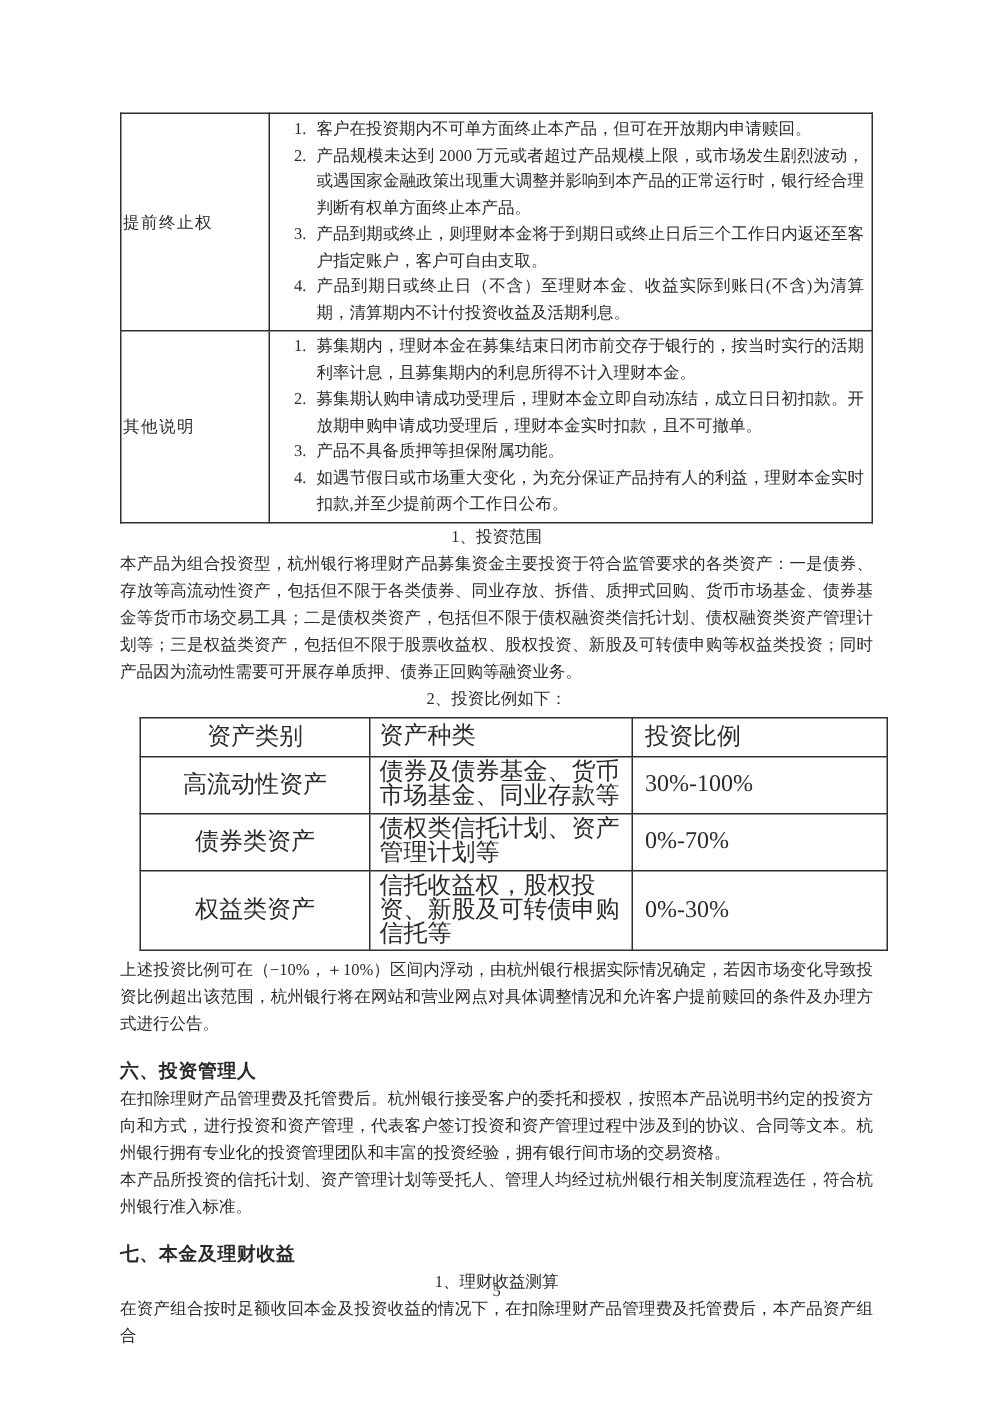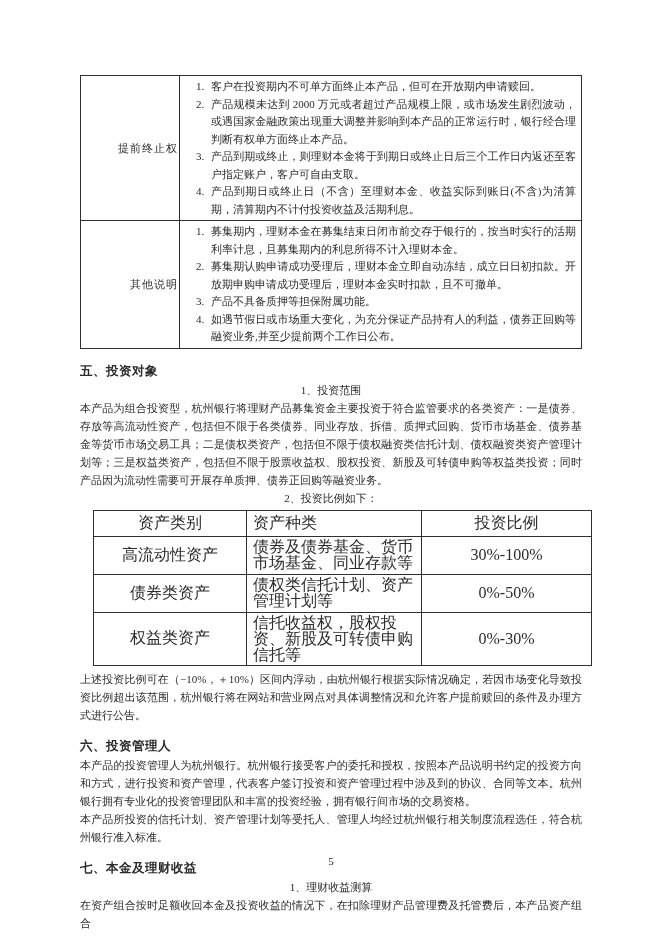--- a/index.html
+++ b/index.html
@@ -26,21 +26,21 @@
     width: 502px;
     table-layout: fixed;
   }
   .terms-table td {
     border: 1px solid #2f2f2f;
     font-size: 11px;
     margin-top: 28px;
   }
   .terms-table .label-cell {
     width: 96px;
-    text-align: right;
+    text-align: left;
     vertical-align: middle;
     letter-spacing: 1px;
   }
   .terms-table .list-cell {
     vertical-align: top;
     padding: 2px 5px 2px 0;
   }
   ol.num-list {
     margin: 0;
     padding-left: 27px;
@@ -86,21 +86,21 @@
     font-weight: normal;
   }
   .ratio-table thead th {
     height: 20px;
     text-align: center;
     padding: 1px 0;
   }
   .ratio-table tbody td { height: 33px; }
   .ratio-table .c1 { width: 152px; text-align: center; }
   .ratio-table .c2 { width: 162px; text-align: left; padding: 2px 6px; line-height: 16px; }
-  .ratio-table .c3 { width: 153px; text-align: center; padding: 2px 8px; }
+  .ratio-table .c3 { width: 153px; text-align: left; padding: 2px 8px; }
 
   .page-number {
     position: absolute;
     top: 855px;
     left: 0;
     width: 100%;
     text-align: center;
     font-size: 11px;
     color: #2b2b2b;
   }
@@ -124,28 +124,27 @@
             </ol>
           </td>
         </tr>
         <tr>
           <td class="label-cell">其他说明</td>
           <td class="list-cell">
             <ol class="num-list">
               <li>募集期内，理财本金在募集结束日闭市前交存于银行的，按当时实行的活期利率计息，且募集期内的利息所得不计入理财本金。</li>
               <li>募集期认购申请成功受理后，理财本金立即自动冻结，成立日日初扣款。开放期申购申请成功受理后，理财本金实时扣款，且不可撤单。</li>
               <li>产品不具备质押等担保附属功能。</li>
-              <li>如遇节假日或市场重大变化，为充分保证产品持有人的利益，债券正回购等融资业务,并至少提前两个工作日公布。</li>
+              <li>如遇节假日或市场重大变化，为充分保证产品持有人的利益，理财本金实时扣款,并至少提前两个工作日公布。</li>
             </ol>
           </td>
         </tr>
       </tbody>
     </table>
 
-    <h3 class="sec-heading">五、投资对象</h3>
     <p class="line">1、投资范围</p>
     <p class="body-just">本产品为组合投资型，杭州银行将理财产品募集资金主要投资于符合监管要求的各类资产：一是债券、存放等高流动性资产，包括但不限于各类债券、同业存放、拆借、质押式回购、货币市场基金、债券基金等货币市场交易工具；二是债权类资产，包括但不限于债权融资类信托计划、债权融资类资产管理计划等；三是权益类资产，包括但不限于股票收益权、股权投资、新股及可转债申购等权益类投资；同时产品因为流动性需要可开展存单质押、债券正回购等融资业务。</p>
     <p class="line">2、投资比例如下：</p>
 
     <table class="ratio-table">
       <thead>
         <tr>
           <th class="c1">资产类别</th>
           <th class="c2">资产种类</th>
           <th class="c3">投资比例</th>
@@ -153,34 +152,34 @@
       </thead>
       <tbody>
         <tr>
           <td class="c1">高流动性资产</td>
           <td class="c2">债券及债券基金、货币市场基金、同业存款等</td>
           <td class="c3">30%-100%</td>
         </tr>
         <tr>
           <td class="c1">债券类资产</td>
           <td class="c2">债权类信托计划、资产管理计划等</td>
-          <td class="c3">0%-50%</td>
+          <td class="c3">0%-70%</td>
         </tr>
         <tr>
           <td class="c1">权益类资产</td>
           <td class="c2">信托收益权，股权投资、新股及可转债申购信托等</td>
           <td class="c3">0%-30%</td>
         </tr>
       </tbody>
     </table>
 
     <p class="body-just">上述投资比例可在（−10%，＋10%）区间内浮动，由杭州银行根据实际情况确定，若因市场变化导致投资比例超出该范围，杭州银行将在网站和营业网点对具体调整情况和允许客户提前赎回的条件及办理方式进行公告。</p>
 
     <h3 class="sec-heading">六、投资管理人</h3>
-    <p class="body-just">本产品的投资管理人为杭州银行。杭州银行接受客户的委托和授权，按照本产品说明书约定的投资方向和方式，进行投资和资产管理，代表客户签订投资和资产管理过程中涉及到的协议、合同等文本。杭州银行拥有专业化的投资管理团队和丰富的投资经验，拥有银行间市场的交易资格。</p>
+    <p class="body-just">在扣除理财产品管理费及托管费后。杭州银行接受客户的委托和授权，按照本产品说明书约定的投资方向和方式，进行投资和资产管理，代表客户签订投资和资产管理过程中涉及到的协议、合同等文本。杭州银行拥有专业化的投资管理团队和丰富的投资经验，拥有银行间市场的交易资格。</p>
     <p class="body-just">本产品所投资的信托计划、资产管理计划等受托人、管理人均经过杭州银行相关制度流程选任，符合杭州银行准入标准。</p>
 
     <h3 class="sec-heading">七、本金及理财收益</h3>
     <p class="line">1、理财收益测算</p>
     <p class="body-just">在资产组合按时足额收回本金及投资收益的情况下，在扣除理财产品管理费及托管费后，本产品资产组合</p>
 
   </div>
 
   <div class="page-number">5</div>
 </div>

